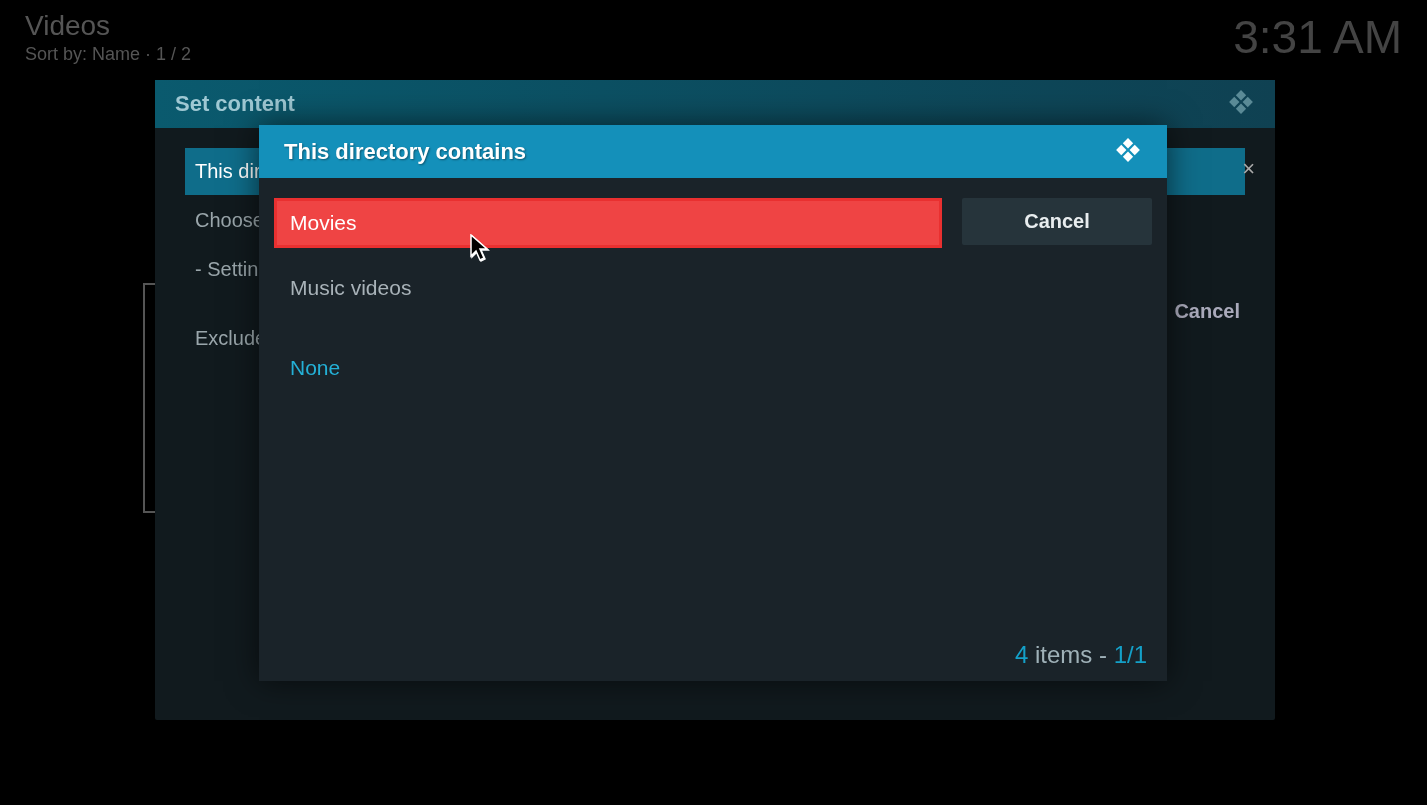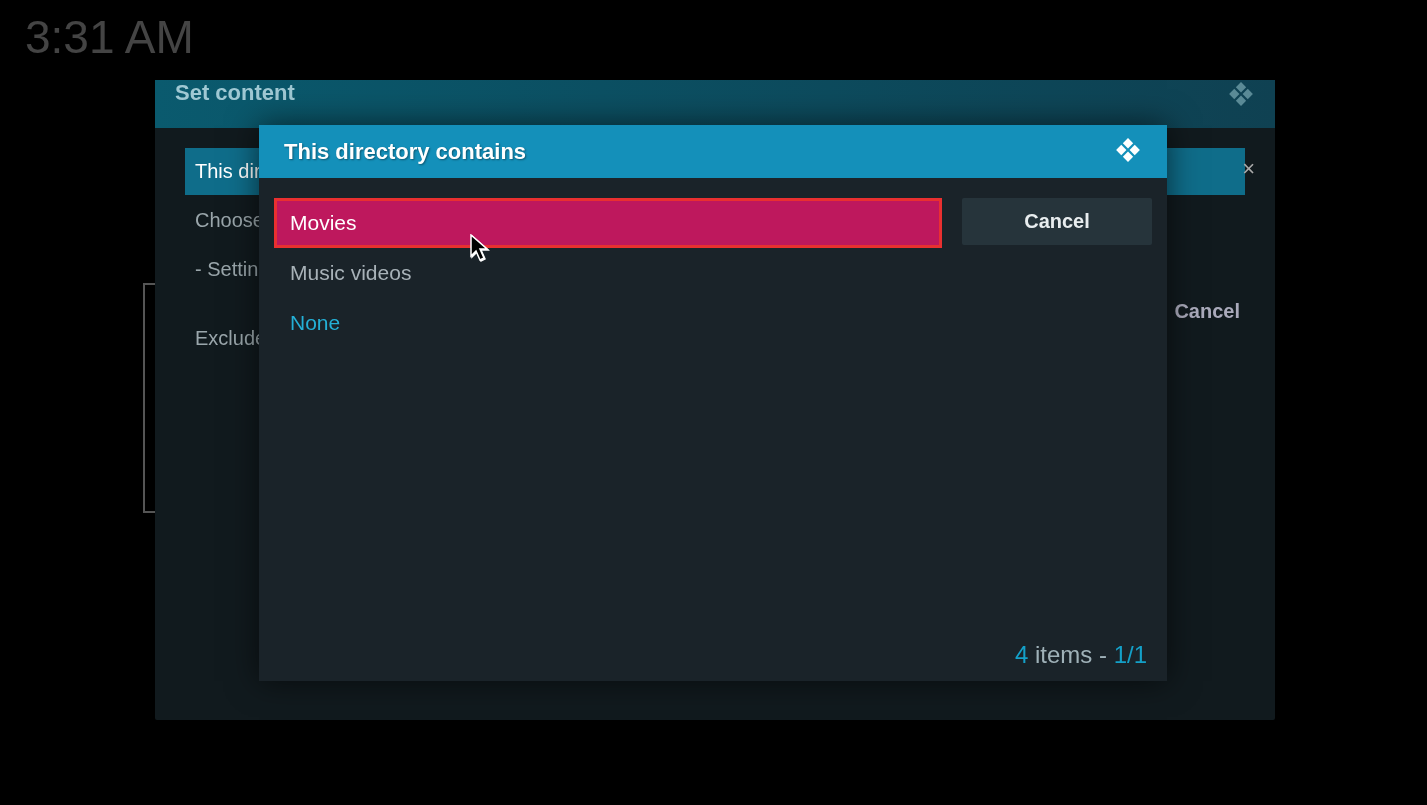--- a/index.html
+++ b/index.html
@@ -32,22 +32,23 @@
       left: 155px;
       width: 1120px;
       height: 640px;
       background: rgba(20, 30, 35, 0.85);
       border-radius: 2px;
     }
     .outer-dialog-header {
       height: 48px;
       background: linear-gradient(to right, #0a5a6e, #0f4152);
       display: flex;
+      align-items: center;
       justify-content: space-between;
-      padding: 0 20px;
+      padding: 13px 20px;
     }
     .outer-dialog-title { font-size: 22px; font-weight: bold; color: #9fc8d3; }
     .outer-kodi-icon { color: #5a8a96; }
 
     .outer-body {
       padding: 20px 30px;
       position: relative;
     }
     .outer-row {
       font-size: 20px;
@@ -115,27 +116,27 @@
       padding: 20px 15px 0 15px;
       height: calc(100% - 53px);
       position: relative;
     }
     .list-col {
       flex: 1;
       display: flex;
       flex-direction: column;
     }
     .list-item {
-      padding: 13px 16px;
+      padding: 28px 16px;
       font-size: 21px;
       color: #a8b2b8;
       cursor: pointer;
     }
     .list-item.highlighted {
-      background: #be185d;
+      background: #ef4444;
       color: #fff;
       border: 3px solid #e93030;
       padding: 10px 13px;
     }
     .list-item.current {
       color: #24b0d6;
     }
     .right-col {
       width: 210px;
       padding-left: 20px;
@@ -167,20 +168,24 @@
       z-index: 999;
     }
     .cursor-ptr svg { filter: drop-shadow(1px 1px 0 #fff); }
 
     .kodi-svg { width: 28px; height: 28px; }
   </style>
 </head>
 <body>
 
 <div class="header-bar">
+  <div class="header-left">
+    <div class="header-title">Videos</div>
+    <div class="header-sub">Sort by: Name  ·  1 / 2</div>
+  </div>
   <div class="header-clock">3:31 AM</div>
 </div>
 
 <div class="outer-dialog">
   <div class="outer-dialog-header">
     <span class="outer-dialog-title">Set content</span>
     <span class="outer-kodi-icon">
       <svg class="kodi-svg" viewBox="0 0 100 100">
           <g transform="rotate(45 50 50)">
             <rect x="20" y="20" width="26" height="26" fill="currentColor"></rect>

